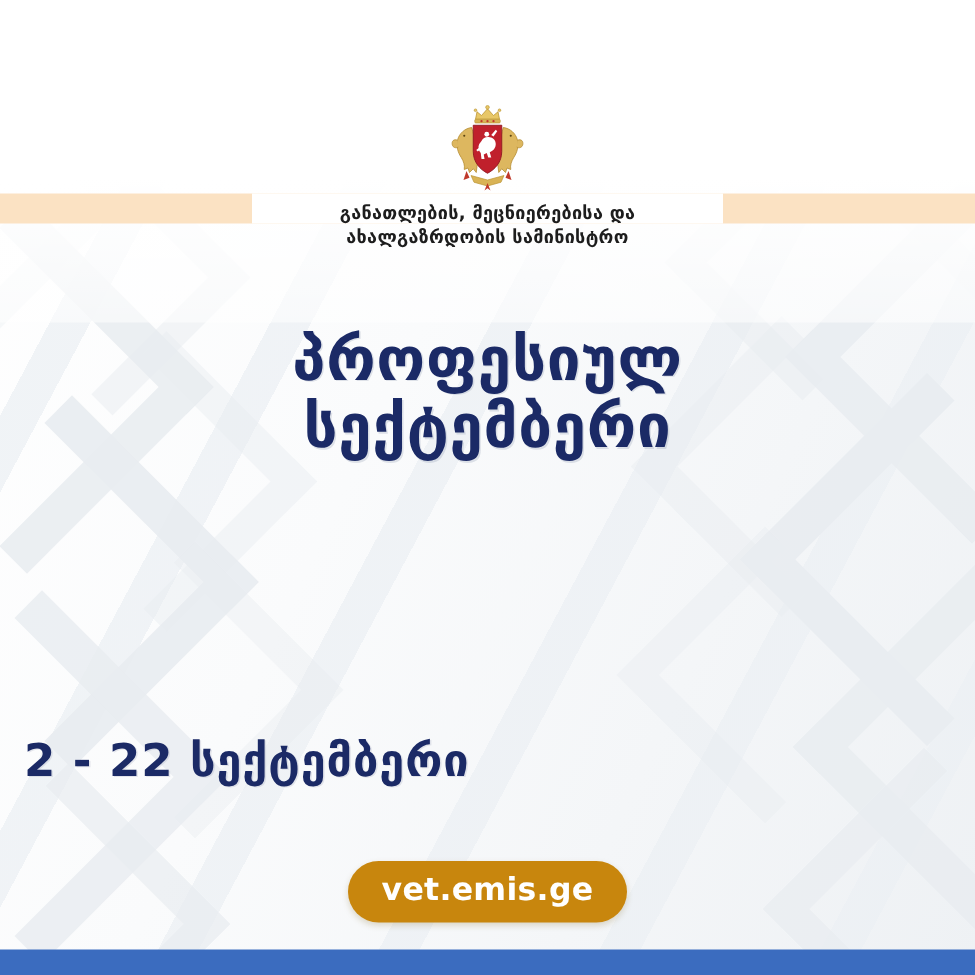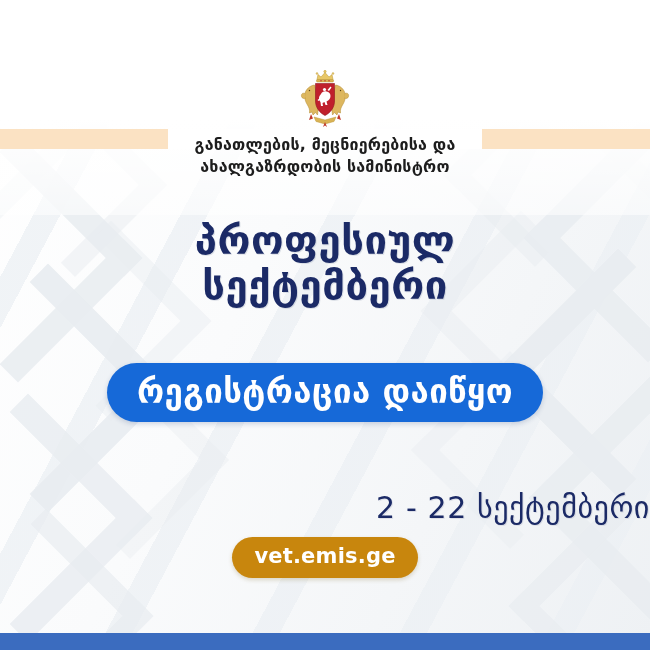--- a/index.html
+++ b/index.html
@@ -108,21 +108,21 @@
   .emblem {
     width: 52px;
     height: 58px;
     display: block;
   }
 
   .ministry-name {
     margin-top: 6px;
     text-align: center;
     color: #1d1d1d;
-    font-size: 16px;
+    font-size: 12px;
     line-height: 1.35;
     letter-spacing: .2px;
     font-weight: 600;
     white-space: pre-line;
   }
 
   
   .headline {
     position: absolute;
     left: 0; right: 0;
@@ -158,27 +158,28 @@
     border-radius: 40px;
     white-space: nowrap;
     box-shadow: 0 2px 5px rgba(30,60,120,.20);
   }
 
   
   .date-line {
     position: absolute;
     left: 0; right: 0;
     top: 490px;
-    text-align: right;
+    text-align: left;
     color: #1b2a66;
     font-size: 30px;
-    font-weight: 400;
+    font-weight: 700;
     letter-spacing: .6px;
     z-index: 5;
     text-shadow: 1px 1px 0 rgba(120,130,160,.18);
+    padding-left: 16px;
   }
 
   
   .url-wrap {
     position: absolute;
     left: 0; right: 0;
     top: 537px;
     display: flex;
     justify-content: center;
     z-index: 6;
@@ -187,20 +188,21 @@
     background: #c8860d;
     color: #ffffff;
     font-size: 21px;
     font-weight: 700;
     line-height: 1;
     letter-spacing: .2px;
     padding: 9px 22px 11px 22px;
     border-radius: 24px;
     white-space: nowrap;
     box-shadow: 0 2px 4px rgba(120,90,20,.22);
+    margin-top: 37px;
   }
 
   
   .bottom-bar {
     position: absolute;
     left: 0; right: 0;
     bottom: 0;
     height: 17px;
     background: #3b6cbf;
     z-index: 7;
@@ -284,23 +286,20 @@
     </svg>
     <div class="ministry-name">განათლების, მეცნიერებისა და
 ახალგაზრდობის სამინისტრო</div>
   </div>
 
   <div class="headline">
     <span class="hl-line">პროფესიულ</span>
     <span class="hl-line">სექტემბერი</span>
   </div>
 
-  <div class="cta-wrap">
-    <div class="cta-pill">რეგისტრაცია დაიწყო</div>
-  </div>
 
   <div class="date-line">2 - 22 სექტემბერი</div>
 
   <div class="url-wrap">
     <div class="url-pill">vet.emis.ge</div>
   </div>
 
   <div class="bottom-bar"></div>
 </div>
 

